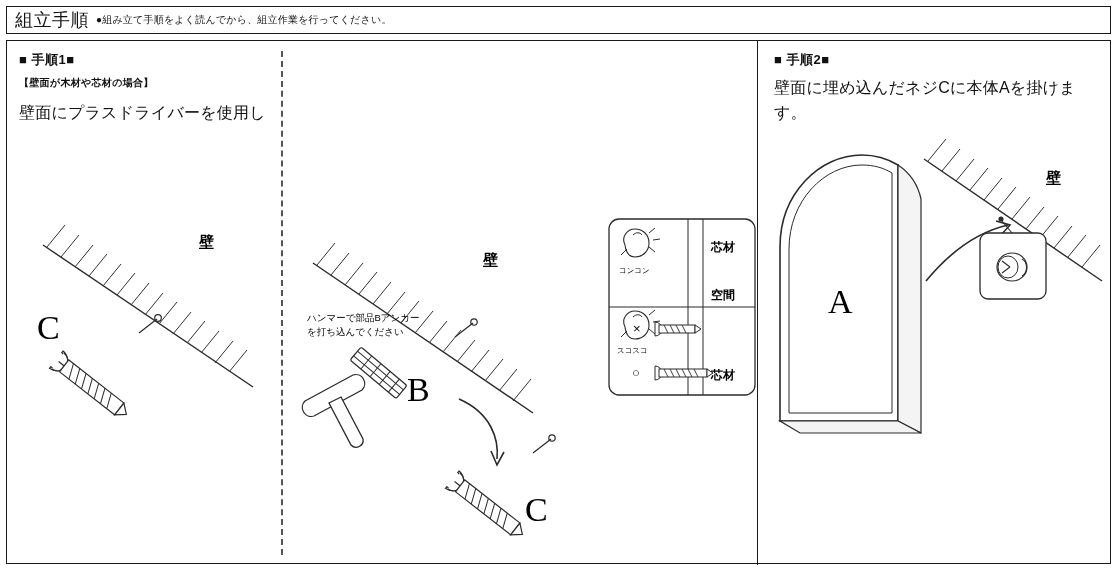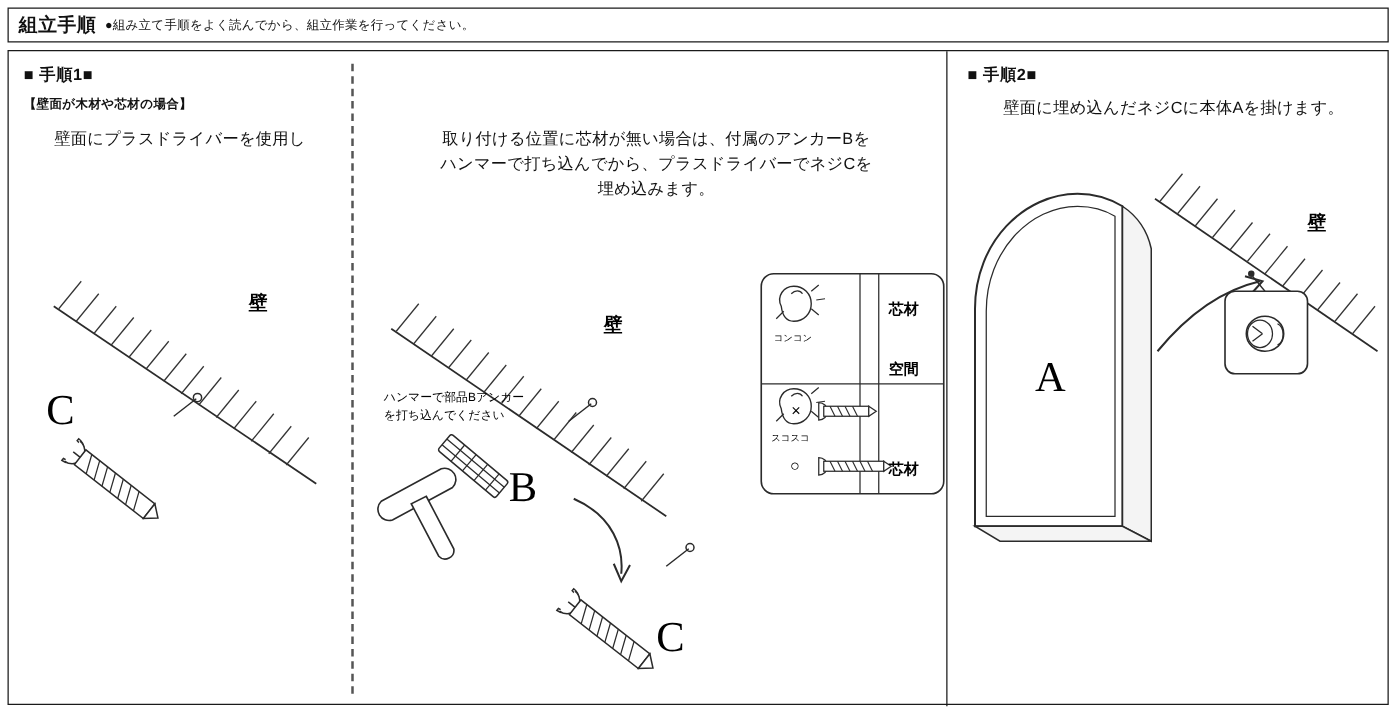--- a/index.html
+++ b/index.html
@@ -12,21 +12,21 @@
     overflow:hidden;
   }
   .sheet { position:relative; width:1117px; height:570px; }
 
   
   .header {
     position:absolute; left:6px; top:6px; width:1105px; height:28px;
     border:1px solid #1a1a1a;
     display:flex; align-items:center; padding:0 8px;
   }
-  .header-title { font-size:15px; font-weight:bold; letter-spacing:0.5px; }
+  .header-title { font-size:18px; font-weight:normal; letter-spacing:0.5px; }
   .header-note { font-size:10px; margin-left:7px; letter-spacing:0.2px; }
 
   
   .frame {
     position:absolute; left:6px; top:40px; width:1105px; height:524px;
     border:1px solid #1a1a1a;
   }
   .v-divider {
     position:absolute; left:750px; top:0; width:1px; height:524px;
     background:#1a1a1a;
@@ -42,21 +42,21 @@
   .panel-mid    { left:276px; width:474px; }
   .panel-right  { left:751px; width:354px; }
 
   .step-label {
     font-size:13px; font-weight:bold; letter-spacing:0.5px;
   }
   .heading {
     font-size:10px; font-weight:bold; letter-spacing:0.3px;
   }
   .body-text {
-    font-size:13px; line-height:1.55; letter-spacing:0.2px;text-align:center;
+    font-size:16px; line-height:1.55; letter-spacing:0.2px;
   }
   .body-text b { font-weight:bold; }
 
   .p-left-label  { position:absolute; left:12px; top:10px; }
   .p-left-head   { position:absolute; left:12px; top:35px; }
   .p-left-text   { position:absolute; left:12px; top:60px; width:250px; }
 
   .p-mid-head    { position:absolute; left:16px; top:35px; }
   .p-mid-text    { position:absolute; left:16px; top:60px; width:452px; }
 
@@ -144,25 +144,20 @@
               </g>
               <path d="M80 3.5 l9 7.5 l-9 7.5 z" fill="#fff" stroke="#2b2b2b" stroke-width="1.2"></path>
             </g>
           </g>
           <text class="letter" x="30" y="148">C</text>
         </svg>
       </div>
     </div>
 
     <div class="panel panel-mid">
-      <div class="body-text p-mid-text">
-        <div>取り付ける位置に芯材が無い場合は、付属のアンカーBを</div>
-        <div>ハンマーで打ち込んでから、プラスドライバーでネジCを</div>
-        <div>埋め込みます。</div>
-      </div>
 
       <div class="art art-mid">
         <svg width="474" height="360" viewBox="0 0 474 360">
 
           <g stroke="#2b2b2b" stroke-width="1.4" fill="none">
             <line x1="30" y1="62" x2="250" y2="212"></line>
           </g>
           <g stroke="#333" stroke-width="1" fill="none">
             <line x1="34" y1="64" x2="52" y2="42"></line>
             <line x1="48" y1="74" x2="66" y2="52"></line>

